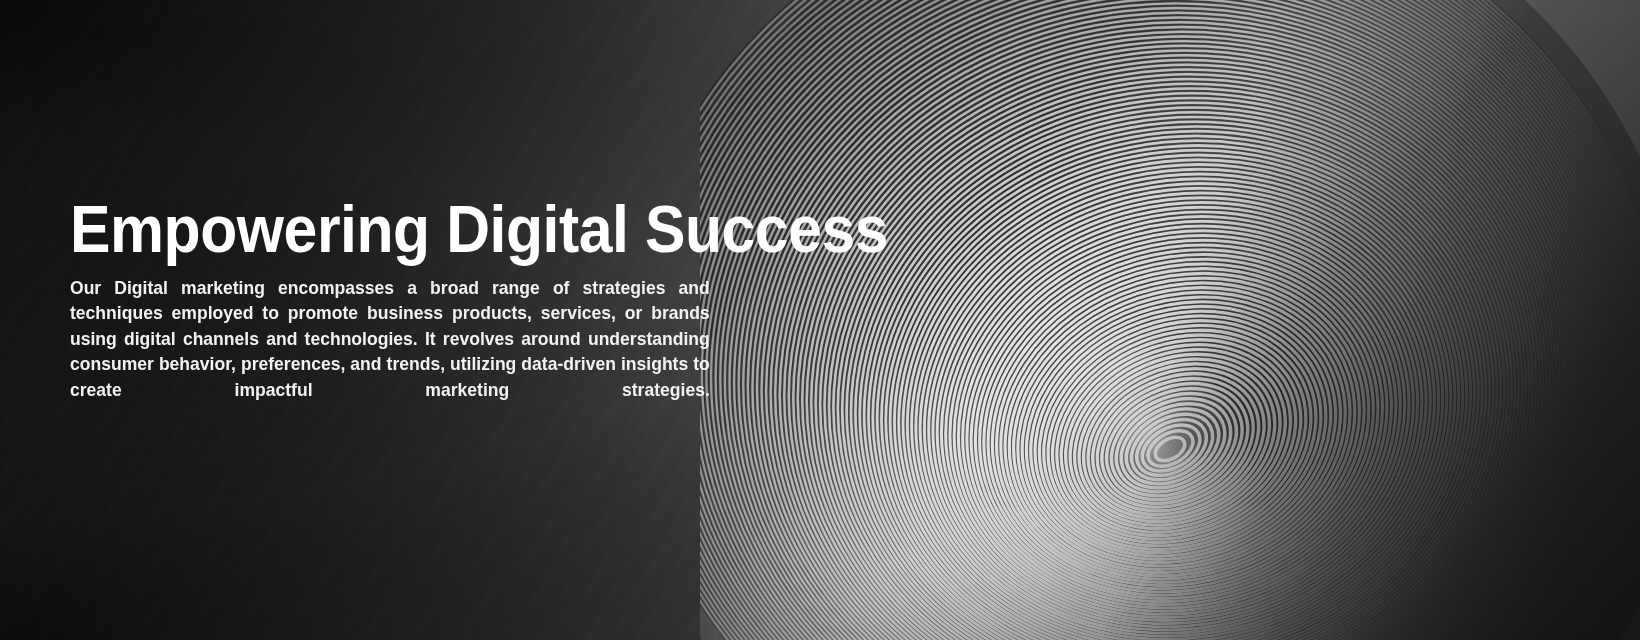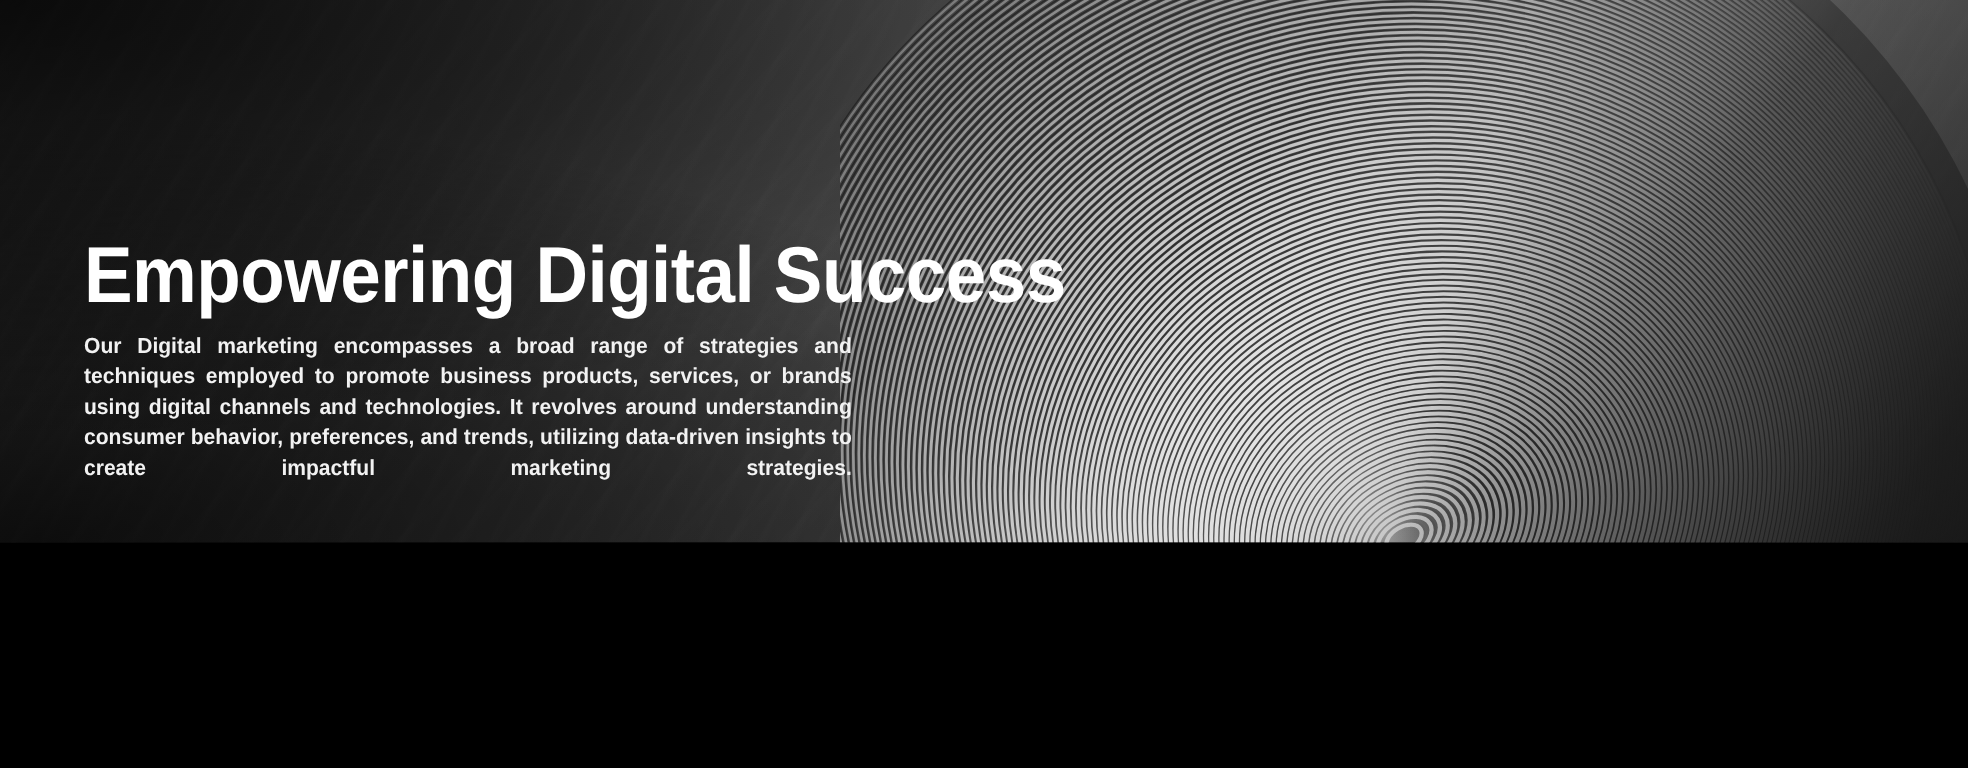--- a/index.html
+++ b/index.html
@@ -4,21 +4,21 @@
 <title>Hero Banner</title>
 <style>
   html, body {
     margin: 0;
     padding: 0;
     background: #000;
   }
   #stage {
     position: relative;
     width: 1640px;
-    height: 452px;
+    height: 640px;
     overflow: hidden;
     font-family: "Liberation Sans", sans-serif;
     background: #2b2b2b;
   }
 
   
   .bg-base {
     position: absolute;
     inset: 0;
     background:

